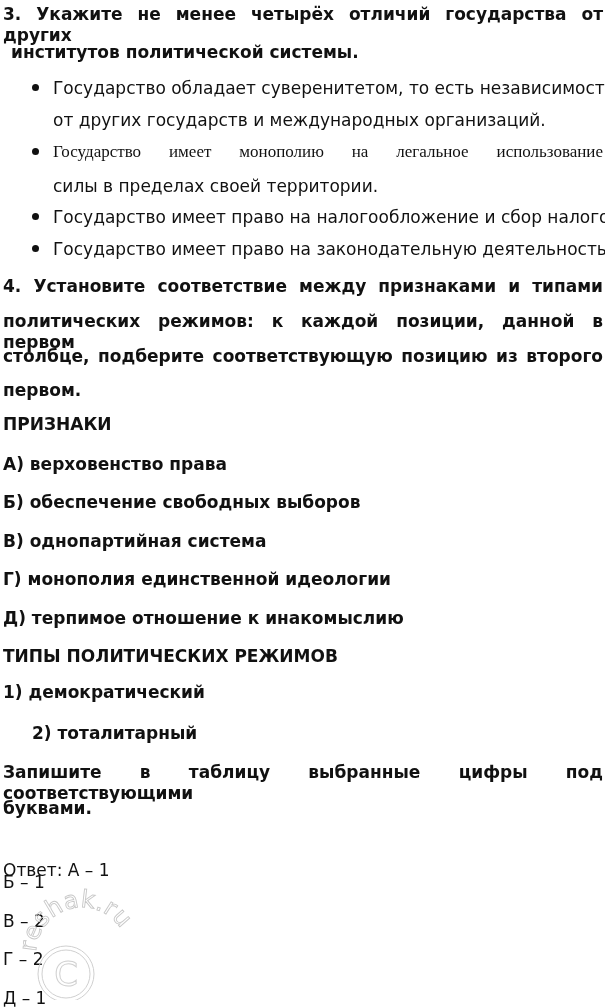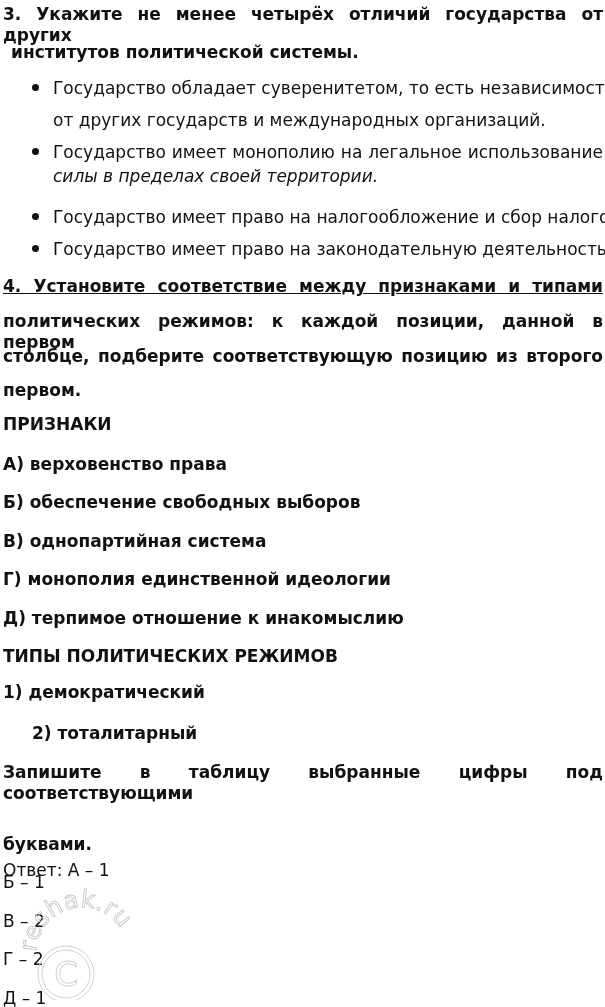--- a/index.html
+++ b/index.html
@@ -69,48 +69,48 @@
 
   <div class="line bold justify" style="top:4px;">3. Укажите не менее четырёх отличий государства от других</div>
   <div class="line bold" style="top:42px;margin-left:8px;">институтов политической системы.</div>
 
   <div>
     <span class="bullet-dot" style="top:84px;"></span>
     <div class="bullet-text justify" style="top:78px;">Государство обладает суверенитетом, то есть независимостью</div>
     <div class="bullet-text" style="top:110px;">от других государств и международных организаций.</div>
 
     <span class="bullet-dot" style="top:148px;"></span>
-    <div class="bullet-text justify" style="top:142px;">Государство имеет монополию на легальное использование</div>
-    <div class="bullet-text" style="top:166px;font-style:italic;">силы в пределах своей территории.</div>
+    <div class="bullet-text justify" style="top:142px;font-family:Liberation Serif, serif;">Государство имеет монополию на легальное использование</div>
+    <div class="bullet-text" style="top:176px;">силы в пределах своей территории.</div>
 
     <span class="bullet-dot" style="top:213px;"></span>
     <div class="bullet-text" style="top:207px;">Государство имеет право на налогообложение и сбор налогов.</div>
 
     <span class="bullet-dot" style="top:245px;"></span>
     <div class="bullet-text" style="top:239px;">Государство имеет право на законодательную деятельность.</div>
   </div>
 
-  <div class="line bold justify" style="top:276px;text-decoration:underline;">4. Установите соответствие между признаками и типами</div>
+  <div class="line bold justify" style="top:276px;">4. Установите соответствие между признаками и типами</div>
   <div class="line bold justify" style="top:311px;">политических режимов: к каждой позиции, данной в первом</div>
   <div class="line bold justify" style="top:346px;">столбце, подберите соответствующую позицию из второго</div>
   <div class="line bold" style="top:380px;">первом.</div>
 
   <div class="line bold" style="top:414px;">ПРИЗНАКИ</div>
   <div class="line bold" style="top:454px;">А) верховенство права</div>
   <div class="line bold" style="top:492px;">Б) обеспечение свободных выборов</div>
   <div class="line bold" style="top:531px;">В) однопартийная система</div>
   <div class="line bold" style="top:569px;">Г) монополия единственной идеологии</div>
   <div class="line bold" style="top:608px;">Д) терпимое отношение к инакомыслию</div>
 
   <div class="line bold" style="top:646px;">ТИПЫ ПОЛИТИЧЕСКИХ РЕЖИМОВ</div>
   <div class="line bold" style="top:682px;">1) демократический</div>
   <div class="line bold" style="top:723px;margin-left:29px;">2) тоталитарный</div>
 
   <div class="line bold justify" style="top:762px;">Запишите в таблицу выбранные цифры под соответствующими</div>
-  <div class="line bold" style="top:798px;margin-top:36px;">буквами.</div>
+  <div class="line bold" style="top:798px;">буквами.</div>
 
   <div class="line" style="top:860px;">Ответ: А – 1</div>
   <div class="line" style="top:872px;">Б – 1</div>
   <div class="line" style="top:911px;">В – 2</div>
   <div class="line" style="top:949px;">Г – 2</div>
   <div class="line" style="top:988px;">Д – 1</div>
 </div>
 
 <svg class="watermark" viewBox="0 0 130 130">
   <defs>

